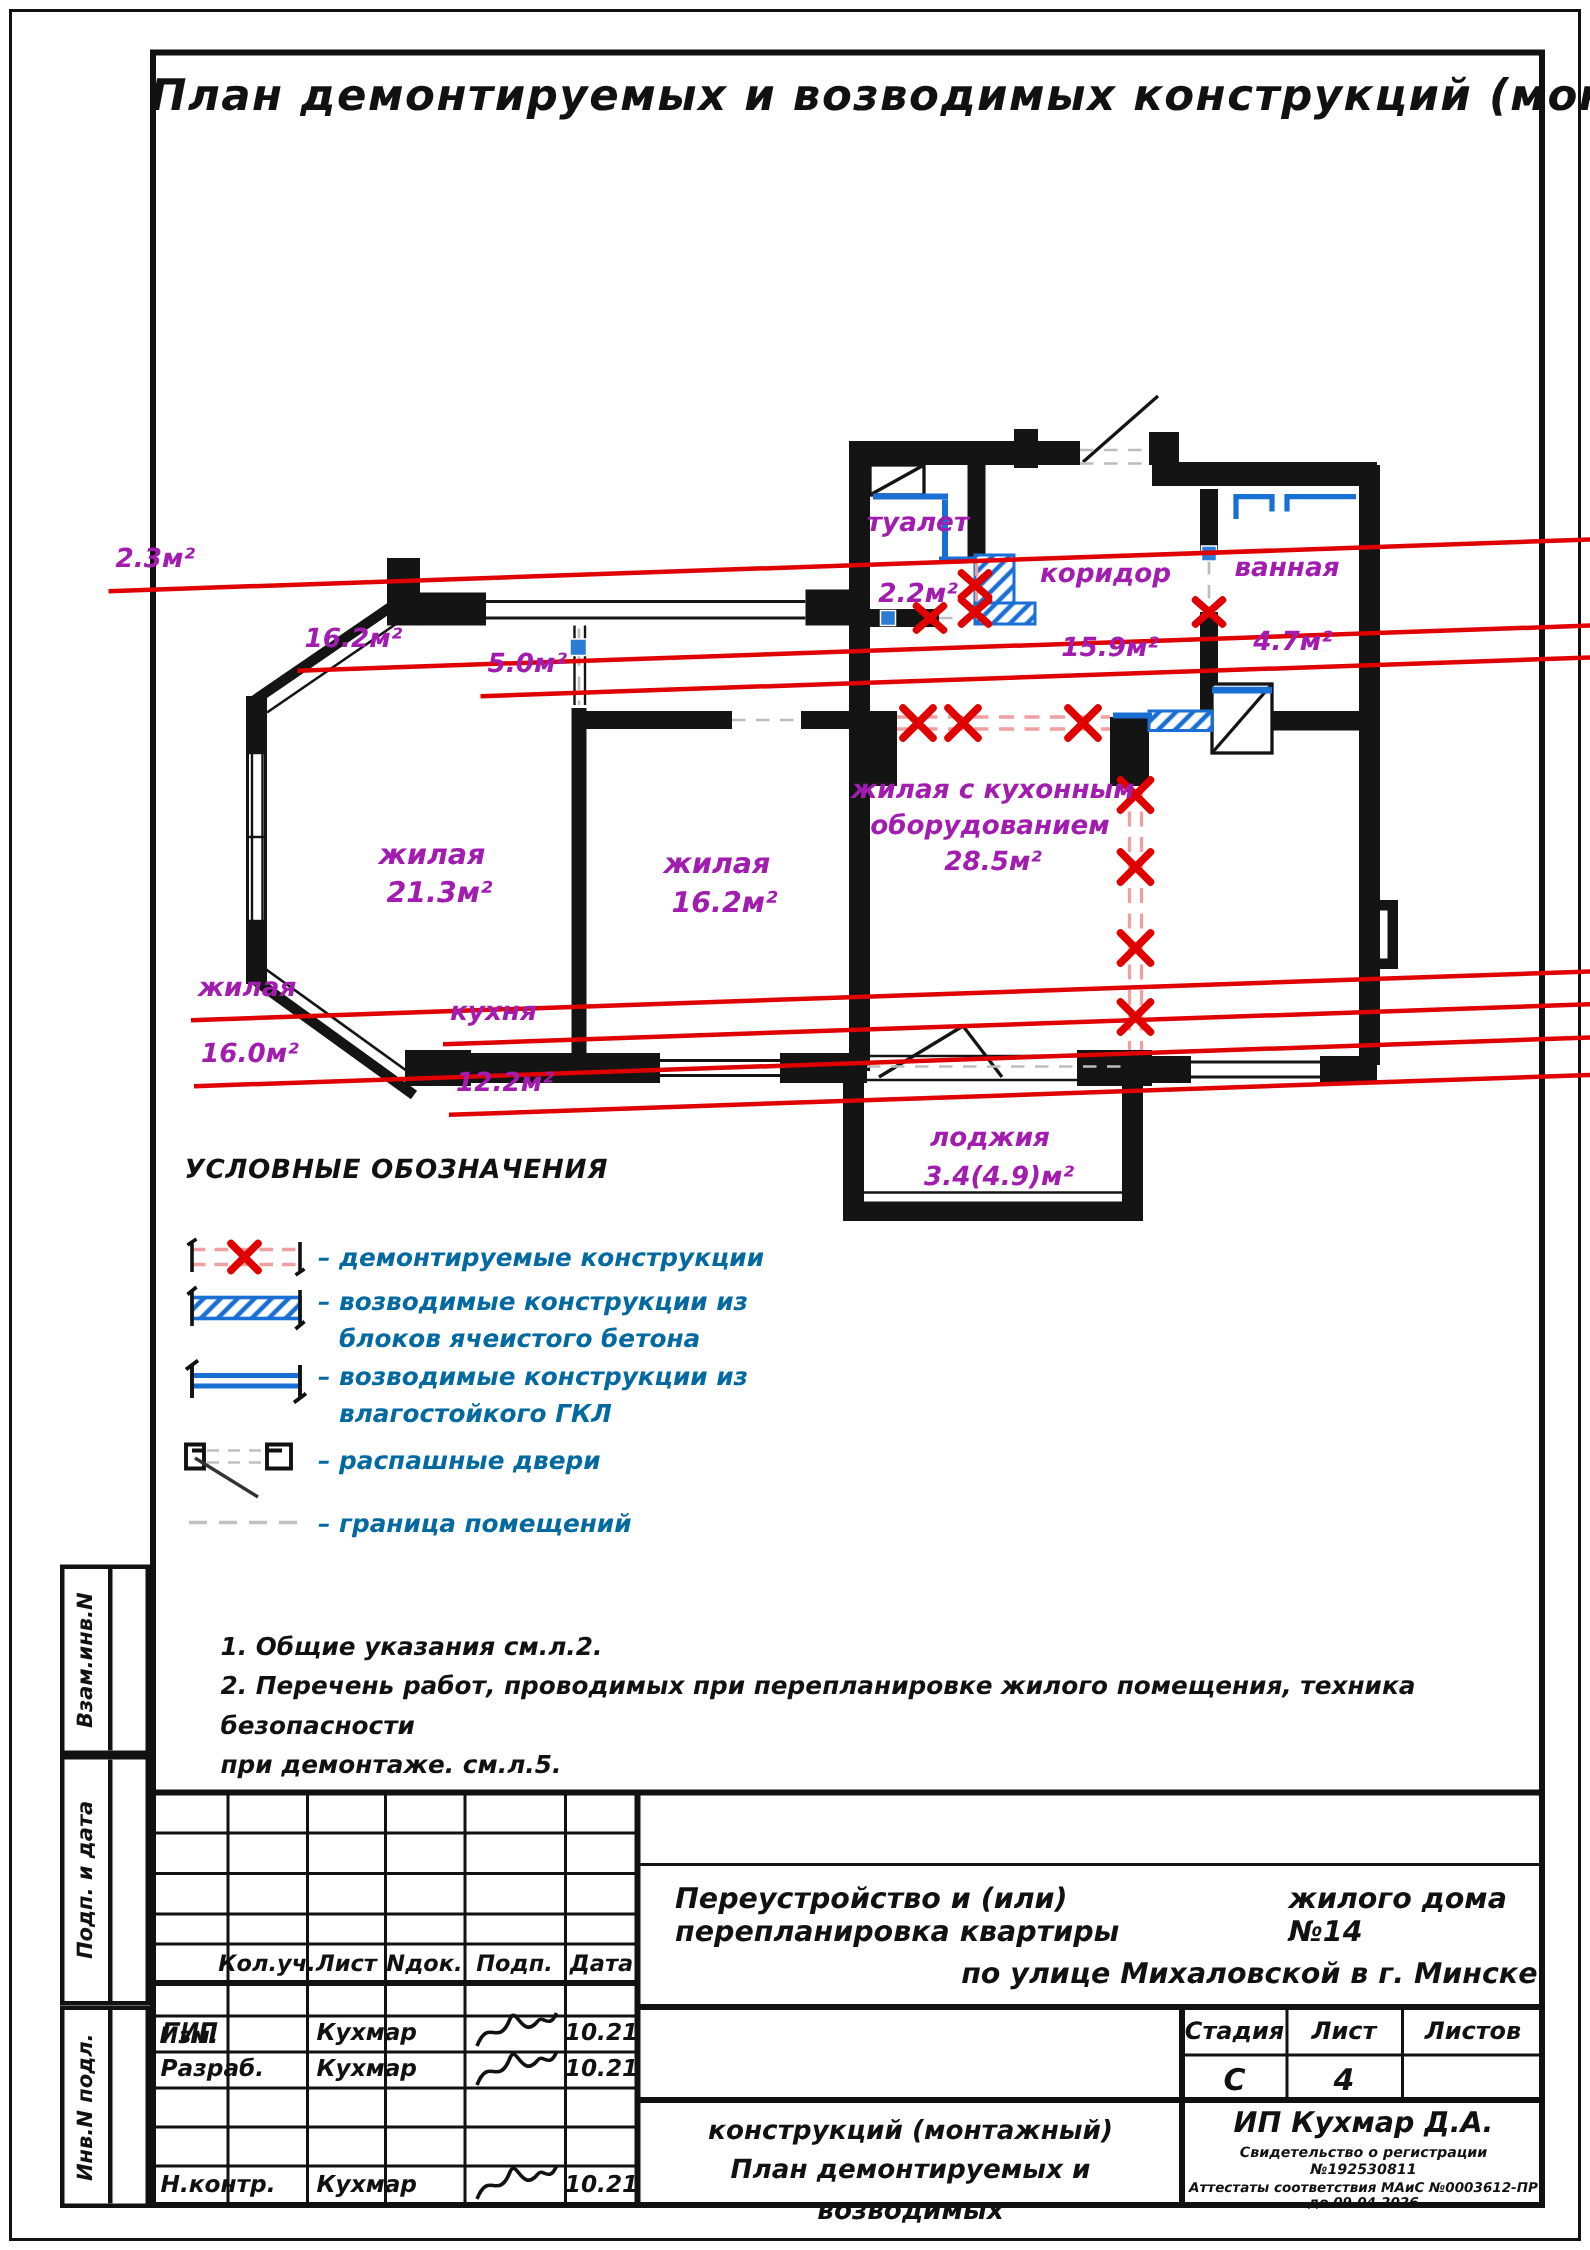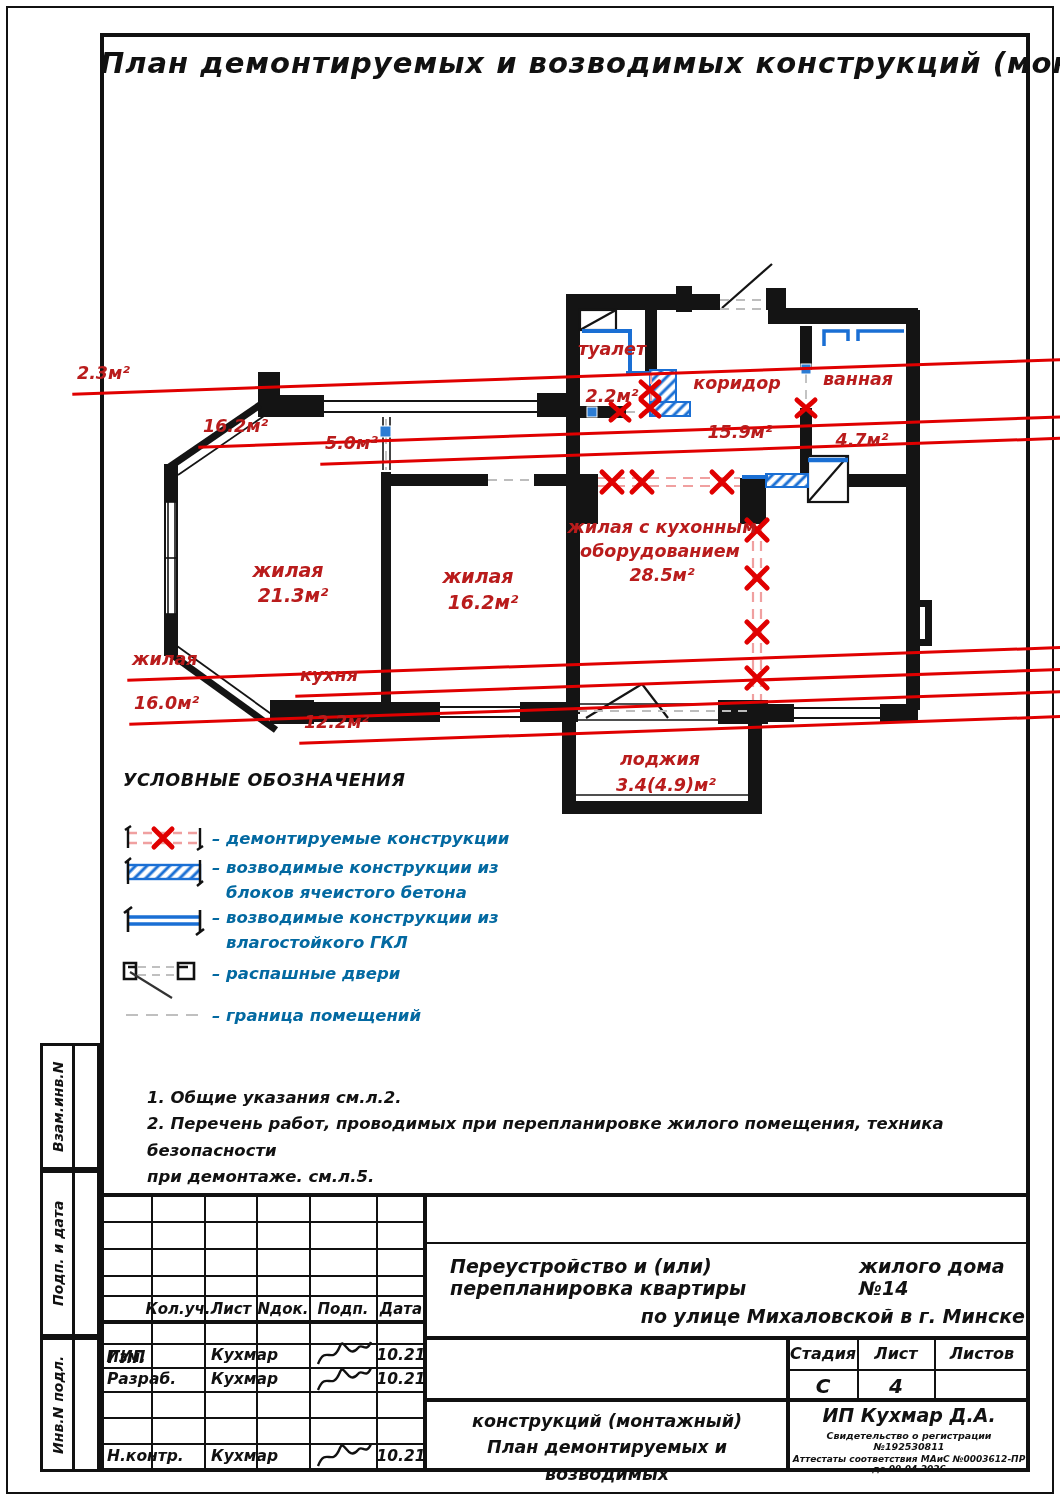--- a/index.html
+++ b/index.html
@@ -5,21 +5,21 @@
   html,body{margin:0;padding:0;}
   body{width:1060px;height:1500px;position:relative;background:#fff;
        font-family:"DejaVu Sans",sans-serif;overflow:hidden;}
   .abs{position:absolute;}
   .it{font-style:italic;font-weight:bold;color:#111;}
   .outer-border{left:6px;top:6px;width:1044px;height:1484px;border:2px solid #111;}
   .frame{left:100px;top:33px;width:930px;height:1439px;border:4px solid #111;box-sizing:border-box;}
   .page-title{left:100px;top:46px;width:930px;text-align:center;font-size:29px;letter-spacing:1px;white-space:nowrap;}
   
   .rlbl{position:absolute;transform:translateX(-50%);white-space:nowrap;line-height:1.1;
-        font-style:italic;font-weight:bold;color:#b91c1c;}
+        font-style:italic;font-weight:bold;color:#a21caf;}
   .fs19{font-size:19px;}
   .fs17{font-size:17.5px;}
   .struck{position:relative;}
   .struck::after{content:"";position:absolute;left:-5px;right:-5px;top:52%;height:0;
         border-top:3px solid #e00000;transform:rotate(-2deg);}
   
   .legend-title{font-size:17.5px;letter-spacing:.5px;}
   .leg-text{font-style:italic;font-weight:bold;color:#0369a1;font-size:16.5px;line-height:1.45;white-space:nowrap;}
   
   .notes{font-style:italic;font-weight:bold;color:#111;font-size:16.5px;line-height:1.6;}
@@ -209,21 +209,21 @@
   <div class="rlbl fs17" style="left:612px;top:340px;">туалет</div>
   <div class="rlbl fs17 struck" style="left:607px;top:364px;">2.3м²</div>
   <div class="rlbl fs17" style="left:612px;top:387px;">2.2м²</div>
 
   <div class="rlbl fs17" style="left:737px;top:374px;">коридор</div>
   <div class="rlbl fs17 struck" style="left:733px;top:398px;">16.2м²</div>
   <div class="rlbl fs17" style="left:740px;top:423px;">15.9м²</div>
 
   <div class="rlbl fs17" style="left:858px;top:370px;">ванная</div>
   <div class="rlbl fs17 struck" style="left:855px;top:395px;">5.0м²</div>
-  <div class="rlbl fs17" style="left:862px;top:431px;">4.7м²</div>
+  <div class="rlbl fs17" style="left:862px;top:419px;">4.7м²</div>
 
   <div class="rlbl fs17" style="left:662px;top:518px;">жилая с кухонным</div>
   <div class="rlbl fs17" style="left:660px;top:542px;">оборудованием</div>
   <div class="rlbl fs17" style="left:662px;top:566px;">28.5м²</div>
   <div class="rlbl fs17 struck" style="left:662px;top:592px;">жилая</div>
   <div class="rlbl fs17 struck" style="left:664px;top:617px;">16.0м²</div>
 
   <div class="rlbl fs17 struck" style="left:830px;top:570px;">кухня</div>
   <div class="rlbl fs17 struck" style="left:834px;top:597px;">12.2м²</div>
 

